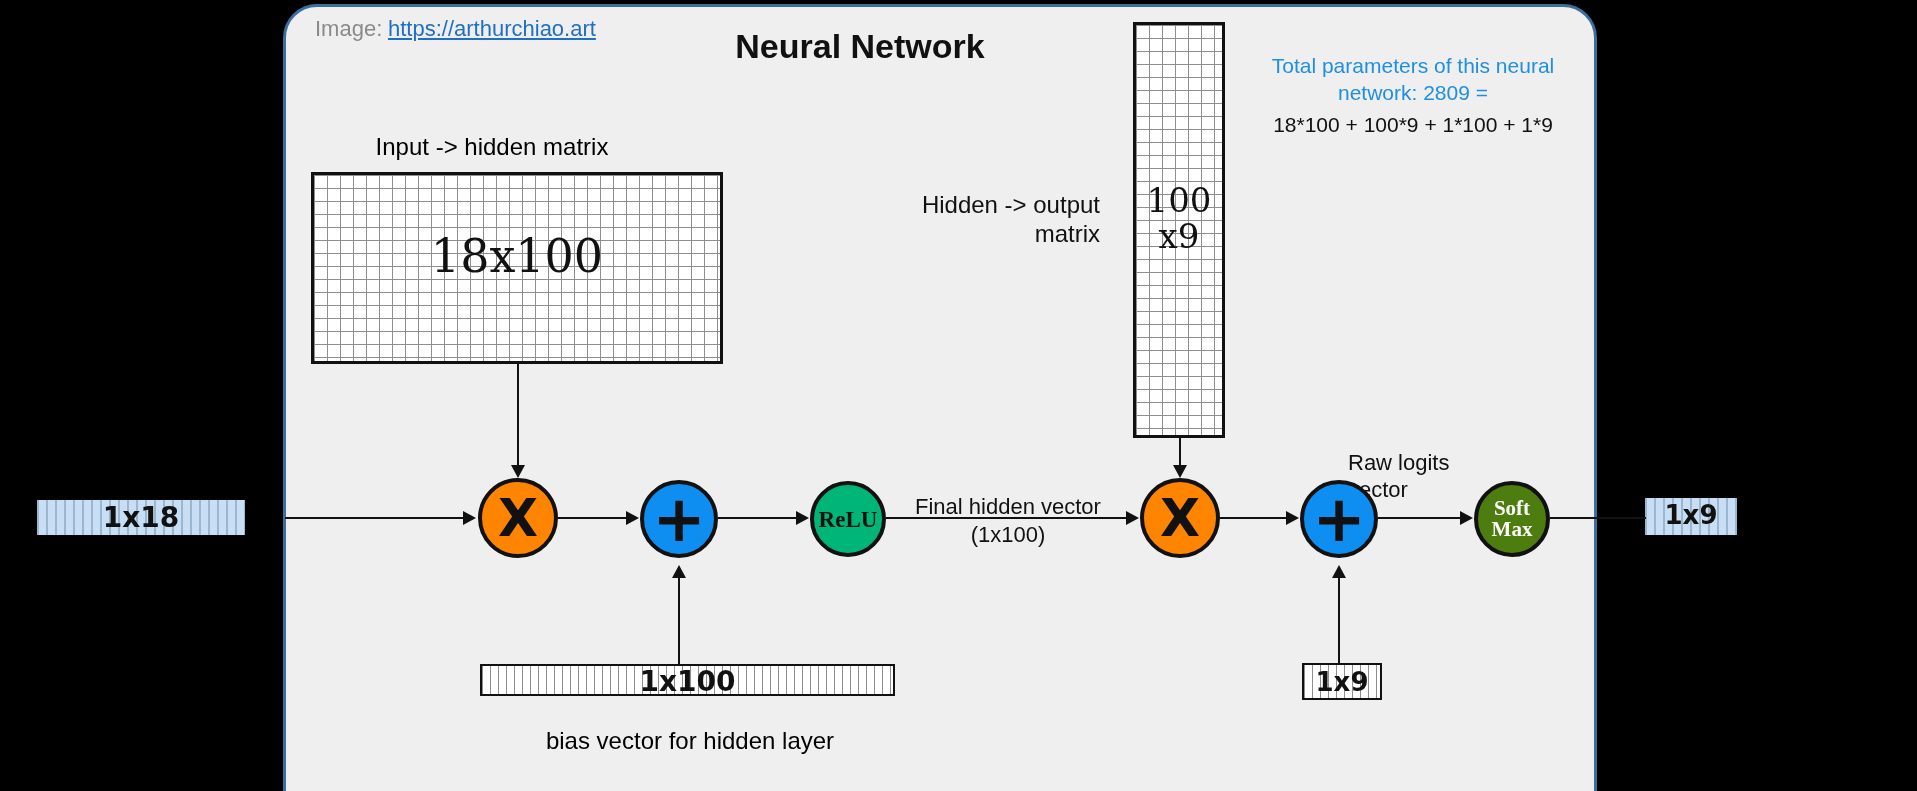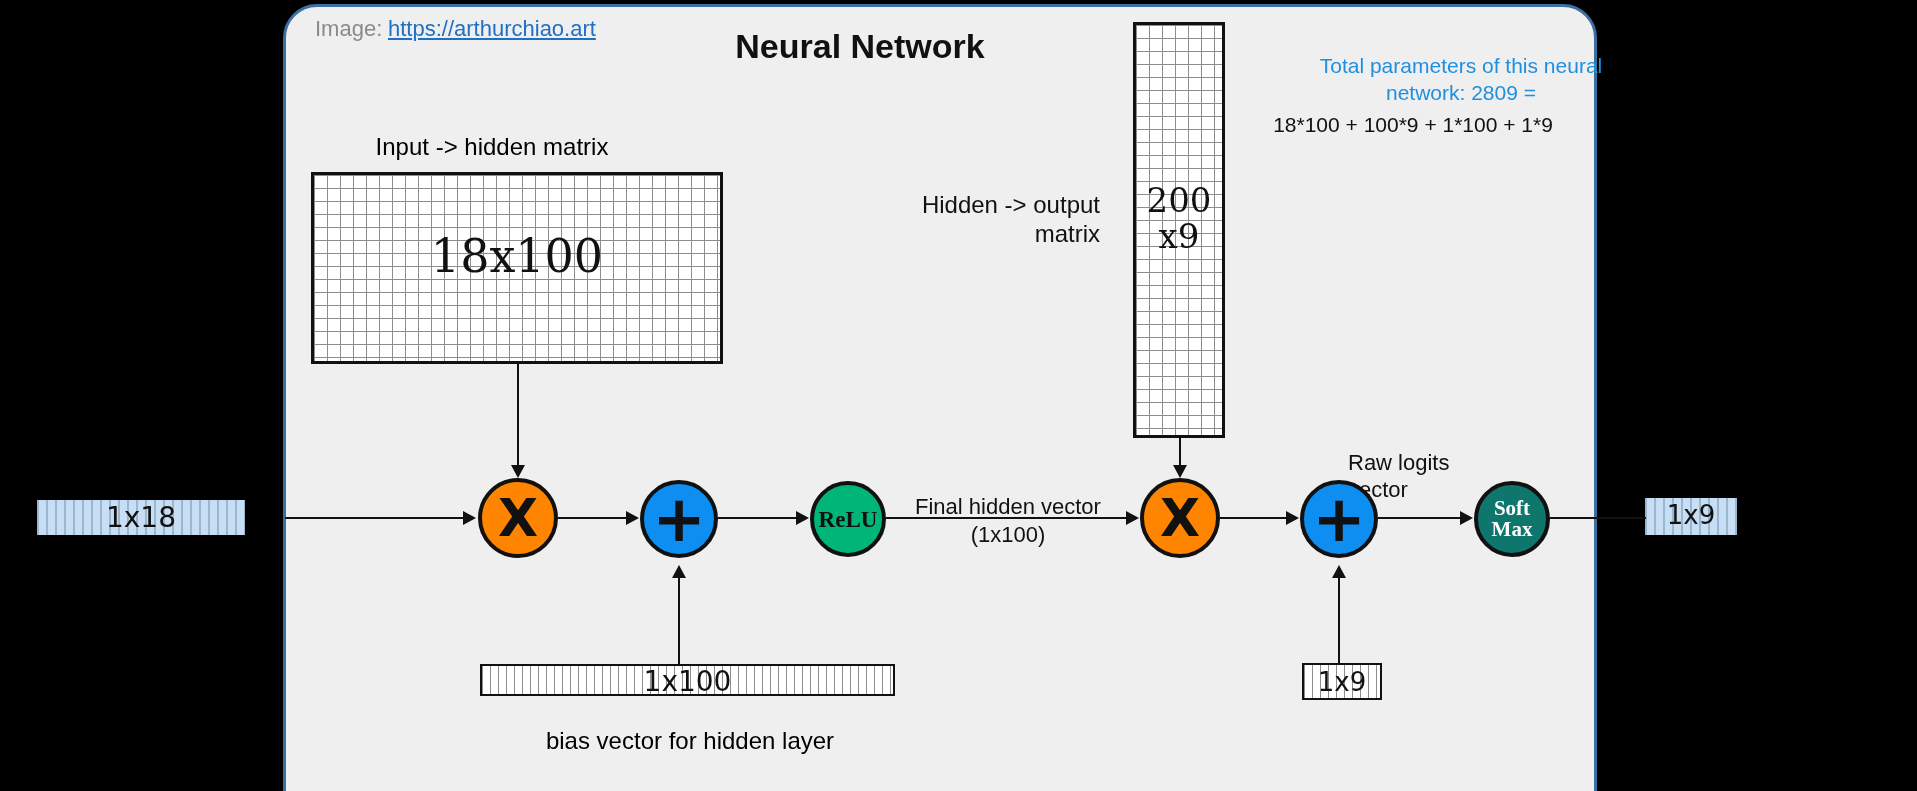--- a/index.html
+++ b/index.html
@@ -57,21 +57,21 @@
     left: 560px;
     top: 27px;
     width: 600px;
     text-align: center;
     font-size: 34px;
     font-weight: bold;
     color: #111;
   }
   .note-blue {
     position: absolute;
-    left: 1296px;
+    left: 1248px;
     top: 52px;
     width: 330px;
     text-align: center;
     font-size: 21px;
     color: #1f8fe0;
     line-height: 1.3;
   }
   .note-black {
     position: absolute;
     left: 1238px;
@@ -183,20 +183,21 @@
     background-image: linear-gradient(to right, #9bb6cf 2px, transparent 2px);
     background-size: 9px 100%;
     box-sizing: border-box;
   }
   .vec-label {
     position: absolute;
     font-family: "DejaVu Sans", sans-serif;
     color: #111;
     text-align: center;
     white-space: pre;
+    font-weight: bold;
   }
 
   #v-input      { left: 37px;  top: 500px; width: 208px; height: 35px; }
   #v-input-lbl  { left: 37px;  top: 501px; width: 208px; font-size: 28px; }
   #v-output     { left: 1645px;top: 498px; width: 92px;  height: 37px; }
   #v-output-lbl { left: 1645px;top: 500px; width: 92px;  font-size: 26px; }
 
   #v-bias-hidden     { left: 480px; top: 664px; width: 415px; height: 32px; }
   #v-bias-hidden-lbl { left: 480px; top: 665px; width: 415px; font-size: 28px; }
   #v-bias-output     { left: 1302px;top: 663px; width: 80px;  height: 37px; }
@@ -227,21 +228,21 @@
     font-size: 64px; font-weight: bold; color: #111;
     font-family: "DejaVu Sans", sans-serif;
   }
   .node-relu {
     width: 76px; height: 76px;
     background: #00b578;
     font-size: 23px; font-weight: bold; color: #111;
   }
   .node-softmax {
     width: 76px; height: 76px;
-    background: #0f766e;
+    background: #4d7c0f;
     font-size: 21px; font-weight: bold; color: #ffffff;
   }
   #n-x1   { left: 478px;  top: 478px; }
   #n-p1   { left: 640px;  top: 480px; }
   #n-relu { left: 810px;  top: 481px; }
   #n-x2   { left: 1140px; top: 478px; }
   #n-p2   { left: 1300px; top: 480px; }
   #n-soft { left: 1474px; top: 481px; }
 
   
@@ -293,21 +294,21 @@
   <div class="note-black txt">18*100 + 100*9 + 1*100 + 1*9</div>
 
   <div class="lbl-input-hidden">Input -&gt; hidden matrix</div>
   <div class="lbl-hidden-output txt">Hidden -&gt; output
 matrix</div>
 
   <div class="matrix" id="m-input-hidden"></div>
   <div class="matrix-label" id="m-input-hidden-label">18x100</div>
 
   <div class="matrix" id="m-hidden-output"></div>
-  <div class="matrix-label" id="m-hidden-output-label">200
+  <div class="matrix-label" id="m-hidden-output-label">100
 x9</div>
 
   <div class="vec-blue" id="v-input"></div>
   <div class="vec-label" id="v-input-lbl">1x18</div>
 
   <div class="vec-blue" id="v-output"></div>
   <div class="vec-label" id="v-output-lbl">1x9</div>
 
   <div class="vec-striped" id="v-bias-hidden"></div>
   <div class="vec-label" id="v-bias-hidden-lbl">1x100</div>

